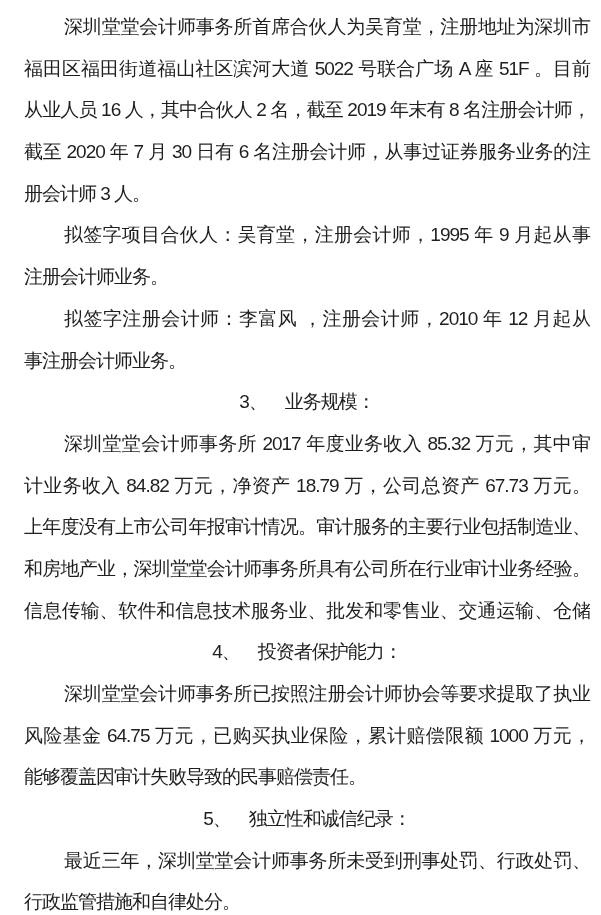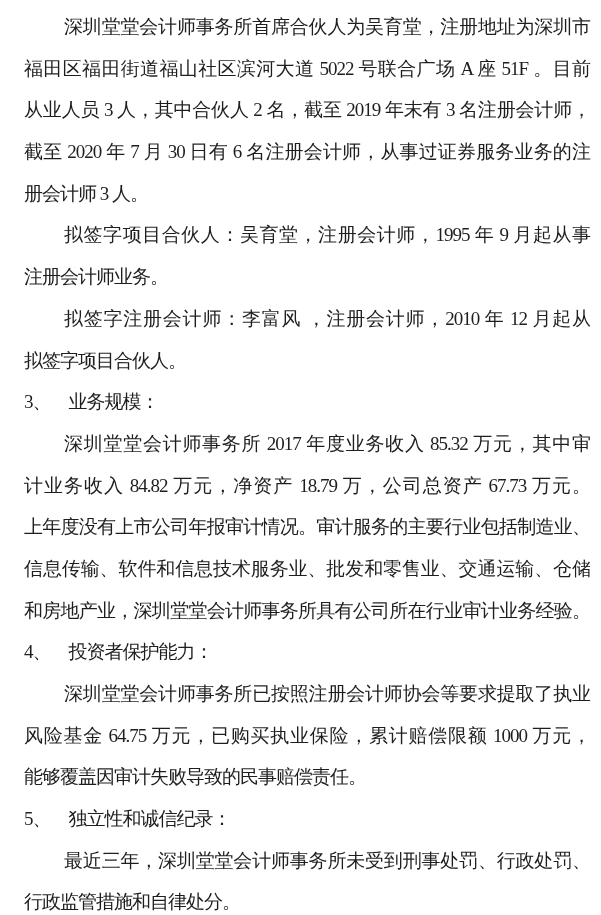--- a/index.html
+++ b/index.html
@@ -19,52 +19,51 @@
     color: #1e1e1e;
     font-family: "Liberation Sans", serif; 
     font-size: 19px;
     letter-spacing: -1px;
   }
   .line {
     height: 41.7px;
     line-height: 41.7px;
     white-space: nowrap;
     overflow: visible;
-    font-family: Liberation Serif, serif;
   }
   
   .line.fill {
     text-align: justify;
     text-align-last: justify;
     text-justify: inter-character;
   }
   
   .line.indent { text-indent: 40px; }
-  .line.heading { text-align: left; }
+  .line.heading { text-align: center; }
 </style>
 </head>
 <body>
 
 <div class="page">
   <div class="content" id="document-content" style="color: rgb(30, 30, 30);">
       <div class="line fill indent">深圳堂堂会计师事务所首席合伙人为吴育堂，注册地址为深圳市</div>
       <div class="line fill">福田区福田街道福山社区滨河大道 5022 号联合广场 A 座 51F 。目前</div>
-      <div class="line fill">从业人员 3 人，其中合伙人 2 名，截至 2019 年末有 3 名注册会计师，</div>
+      <div class="line fill">从业人员 16 人，其中合伙人 2 名，截至 2019 年末有 8 名注册会计师，</div>
       <div class="line fill">截至 2020 年 7 月 30 日有 6 名注册会计师，从事过证券服务业务的注</div>
       <div class="line">册会计师 3 人。</div>
       <div class="line fill indent">拟签字项目合伙人：吴育堂，注册会计师，1995 年 9 月起从事</div>
       <div class="line">注册会计师业务。</div>
       <div class="line fill indent">拟签字注册会计师：李富风 ，注册会计师，2010 年 12 月起从</div>
-      <div class="line">拟签字项目合伙人。</div>
+      <div class="line">事注册会计师业务。</div>
       <div class="line heading">3、　业务规模：</div>
       <div class="line fill indent">深圳堂堂会计师事务所 2017 年度业务收入 85.32 万元，其中审</div>
       <div class="line fill">计业务收入 84.82 万元，净资产 18.79 万，公司总资产 67.73 万元。</div>
       <div class="line fill">上年度没有上市公司年报审计情况。审计服务的主要行业包括制造业、</div>
+      <div class="line fill">和房地产业，深圳堂堂会计师事务所具有公司所在行业审计业务经验。</div>
       <div class="line fill">信息传输、软件和信息技术服务业、批发和零售业、交通运输、仓储</div>
-      <div class="line fill">和房地产业，深圳堂堂会计师事务所具有公司所在行业审计业务经验。</div>
       <div class="line heading">4、　投资者保护能力：</div>
       <div class="line fill indent">深圳堂堂会计师事务所已按照注册会计师协会等要求提取了执业</div>
       <div class="line fill">风险基金 64.75 万元，已购买执业保险，累计赔偿限额 1000 万元，</div>
       <div class="line">能够覆盖因审计失败导致的民事赔偿责任。</div>
       <div class="line heading">5、　独立性和诚信纪录：</div>
       <div class="line fill indent">最近三年，深圳堂堂会计师事务所未受到刑事处罚、行政处罚、</div>
       <div class="line">行政监管措施和自律处分。</div>
     </div>
 </div>
 

